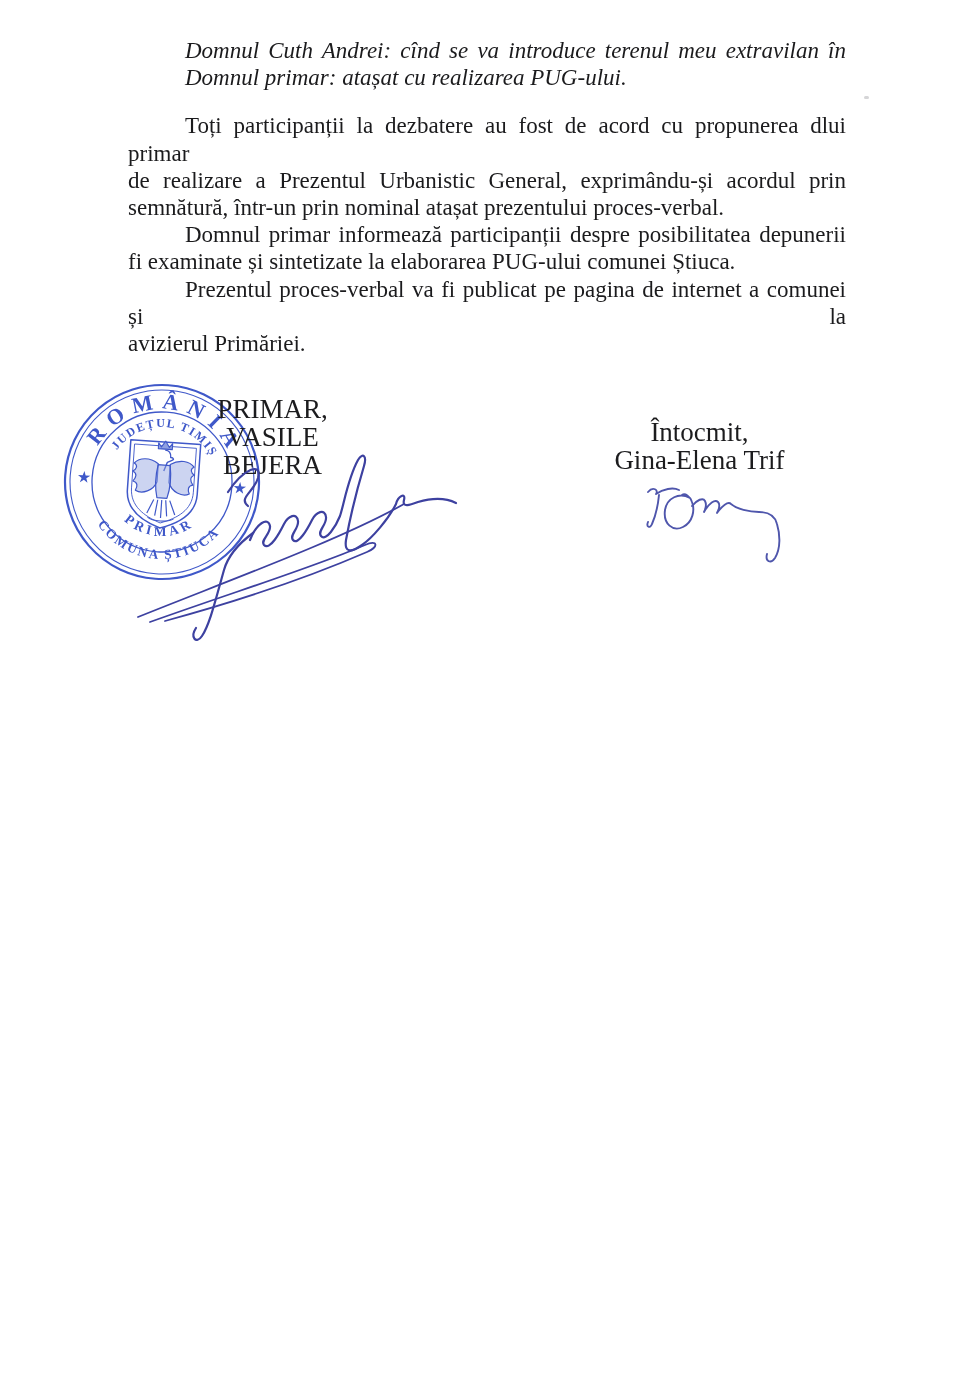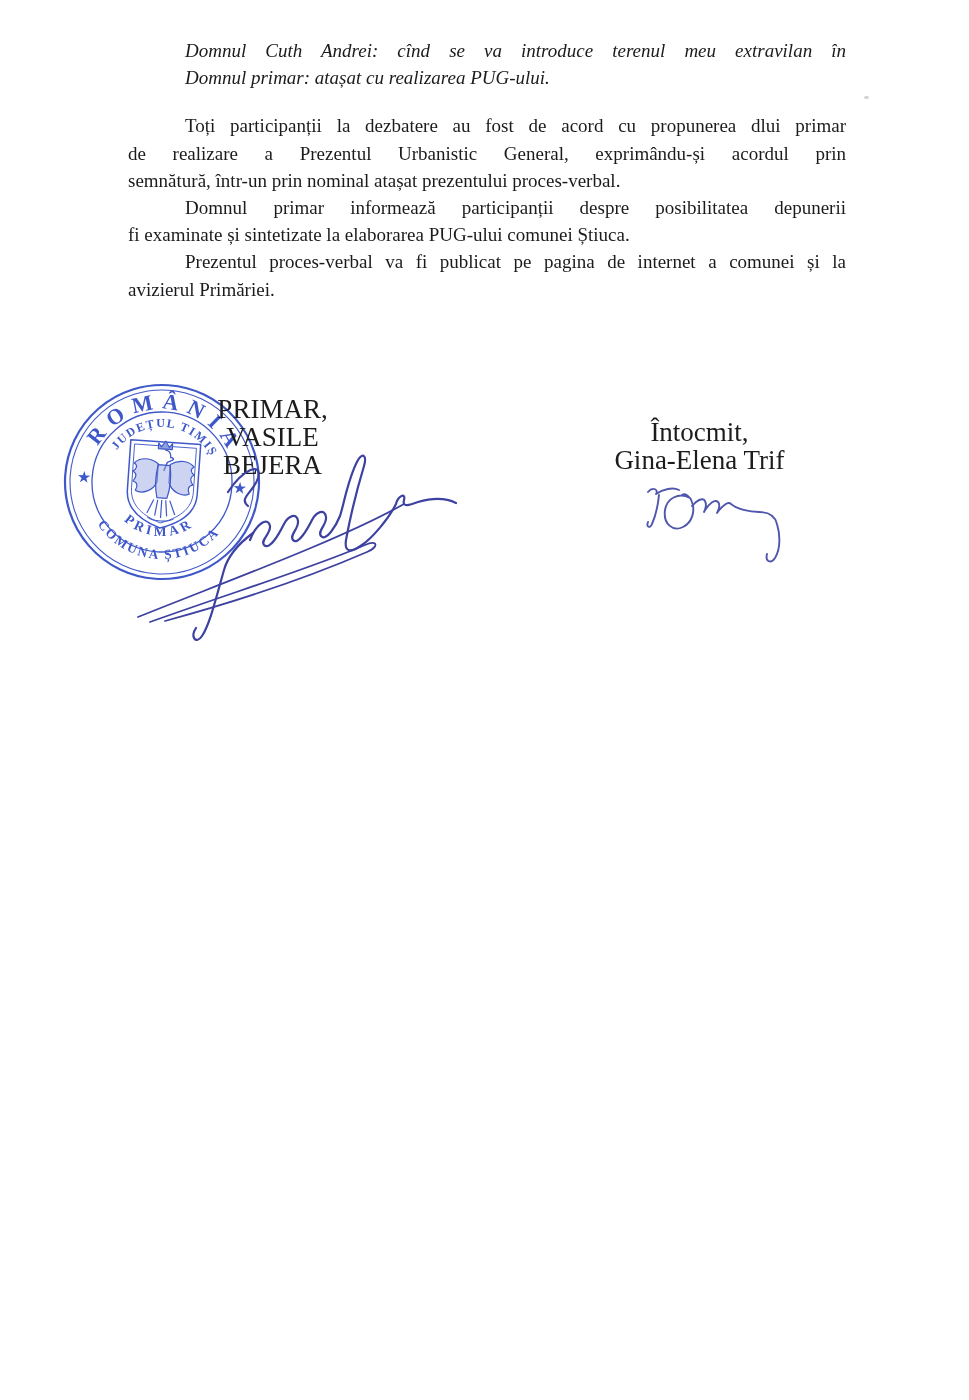--- a/index.html
+++ b/index.html
@@ -11,21 +11,21 @@
     overflow: hidden;
     font-family: "Liberation Serif", "DejaVu Serif", serif;
     color: #1b1b1d;
   }
   
   .doc-body {
     position: absolute;
     left: 128px;
     top: 37px;
     width: 718px;
-    font-size: 19px;
+    font-size: 23px;
   }
   .paragraph { margin: 0; }
   .paragraph.italic { font-style: italic; }
   .paragraph.gap-before { margin-top: 21px; }
   .text-line {
     line-height: 27.2px;
     text-align: justify;
     text-align-last: justify;
     white-space: normal;
   }

